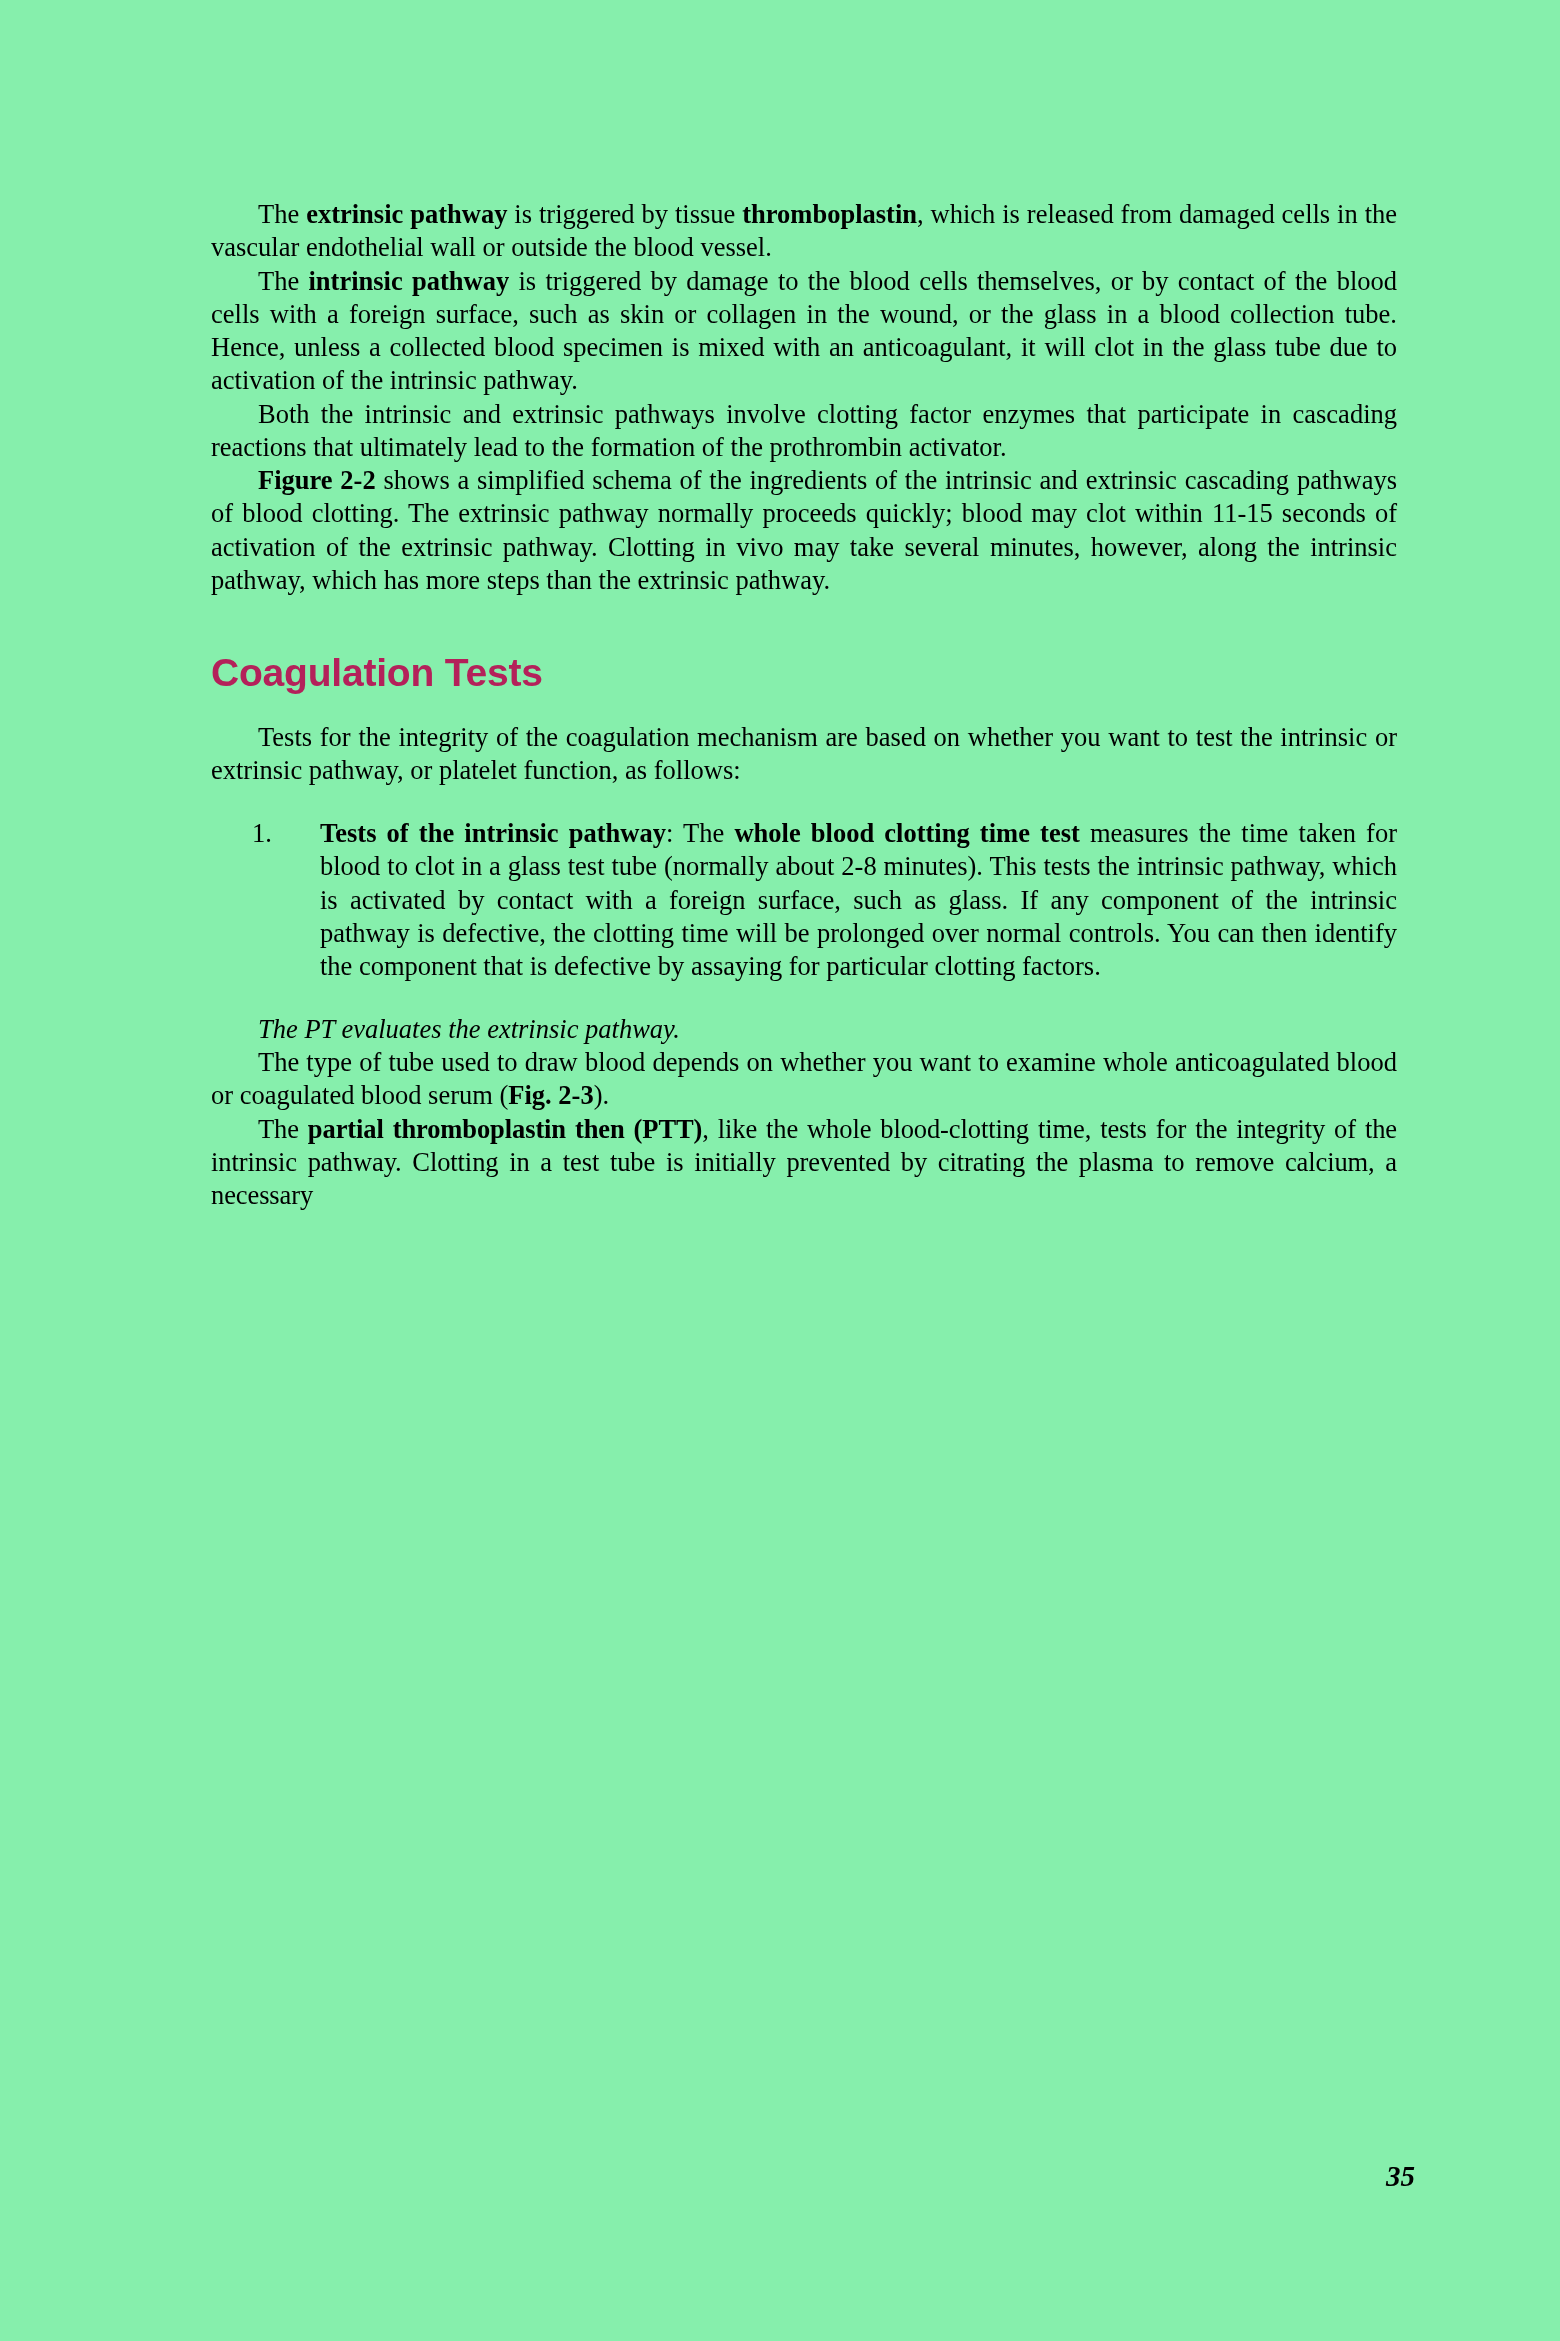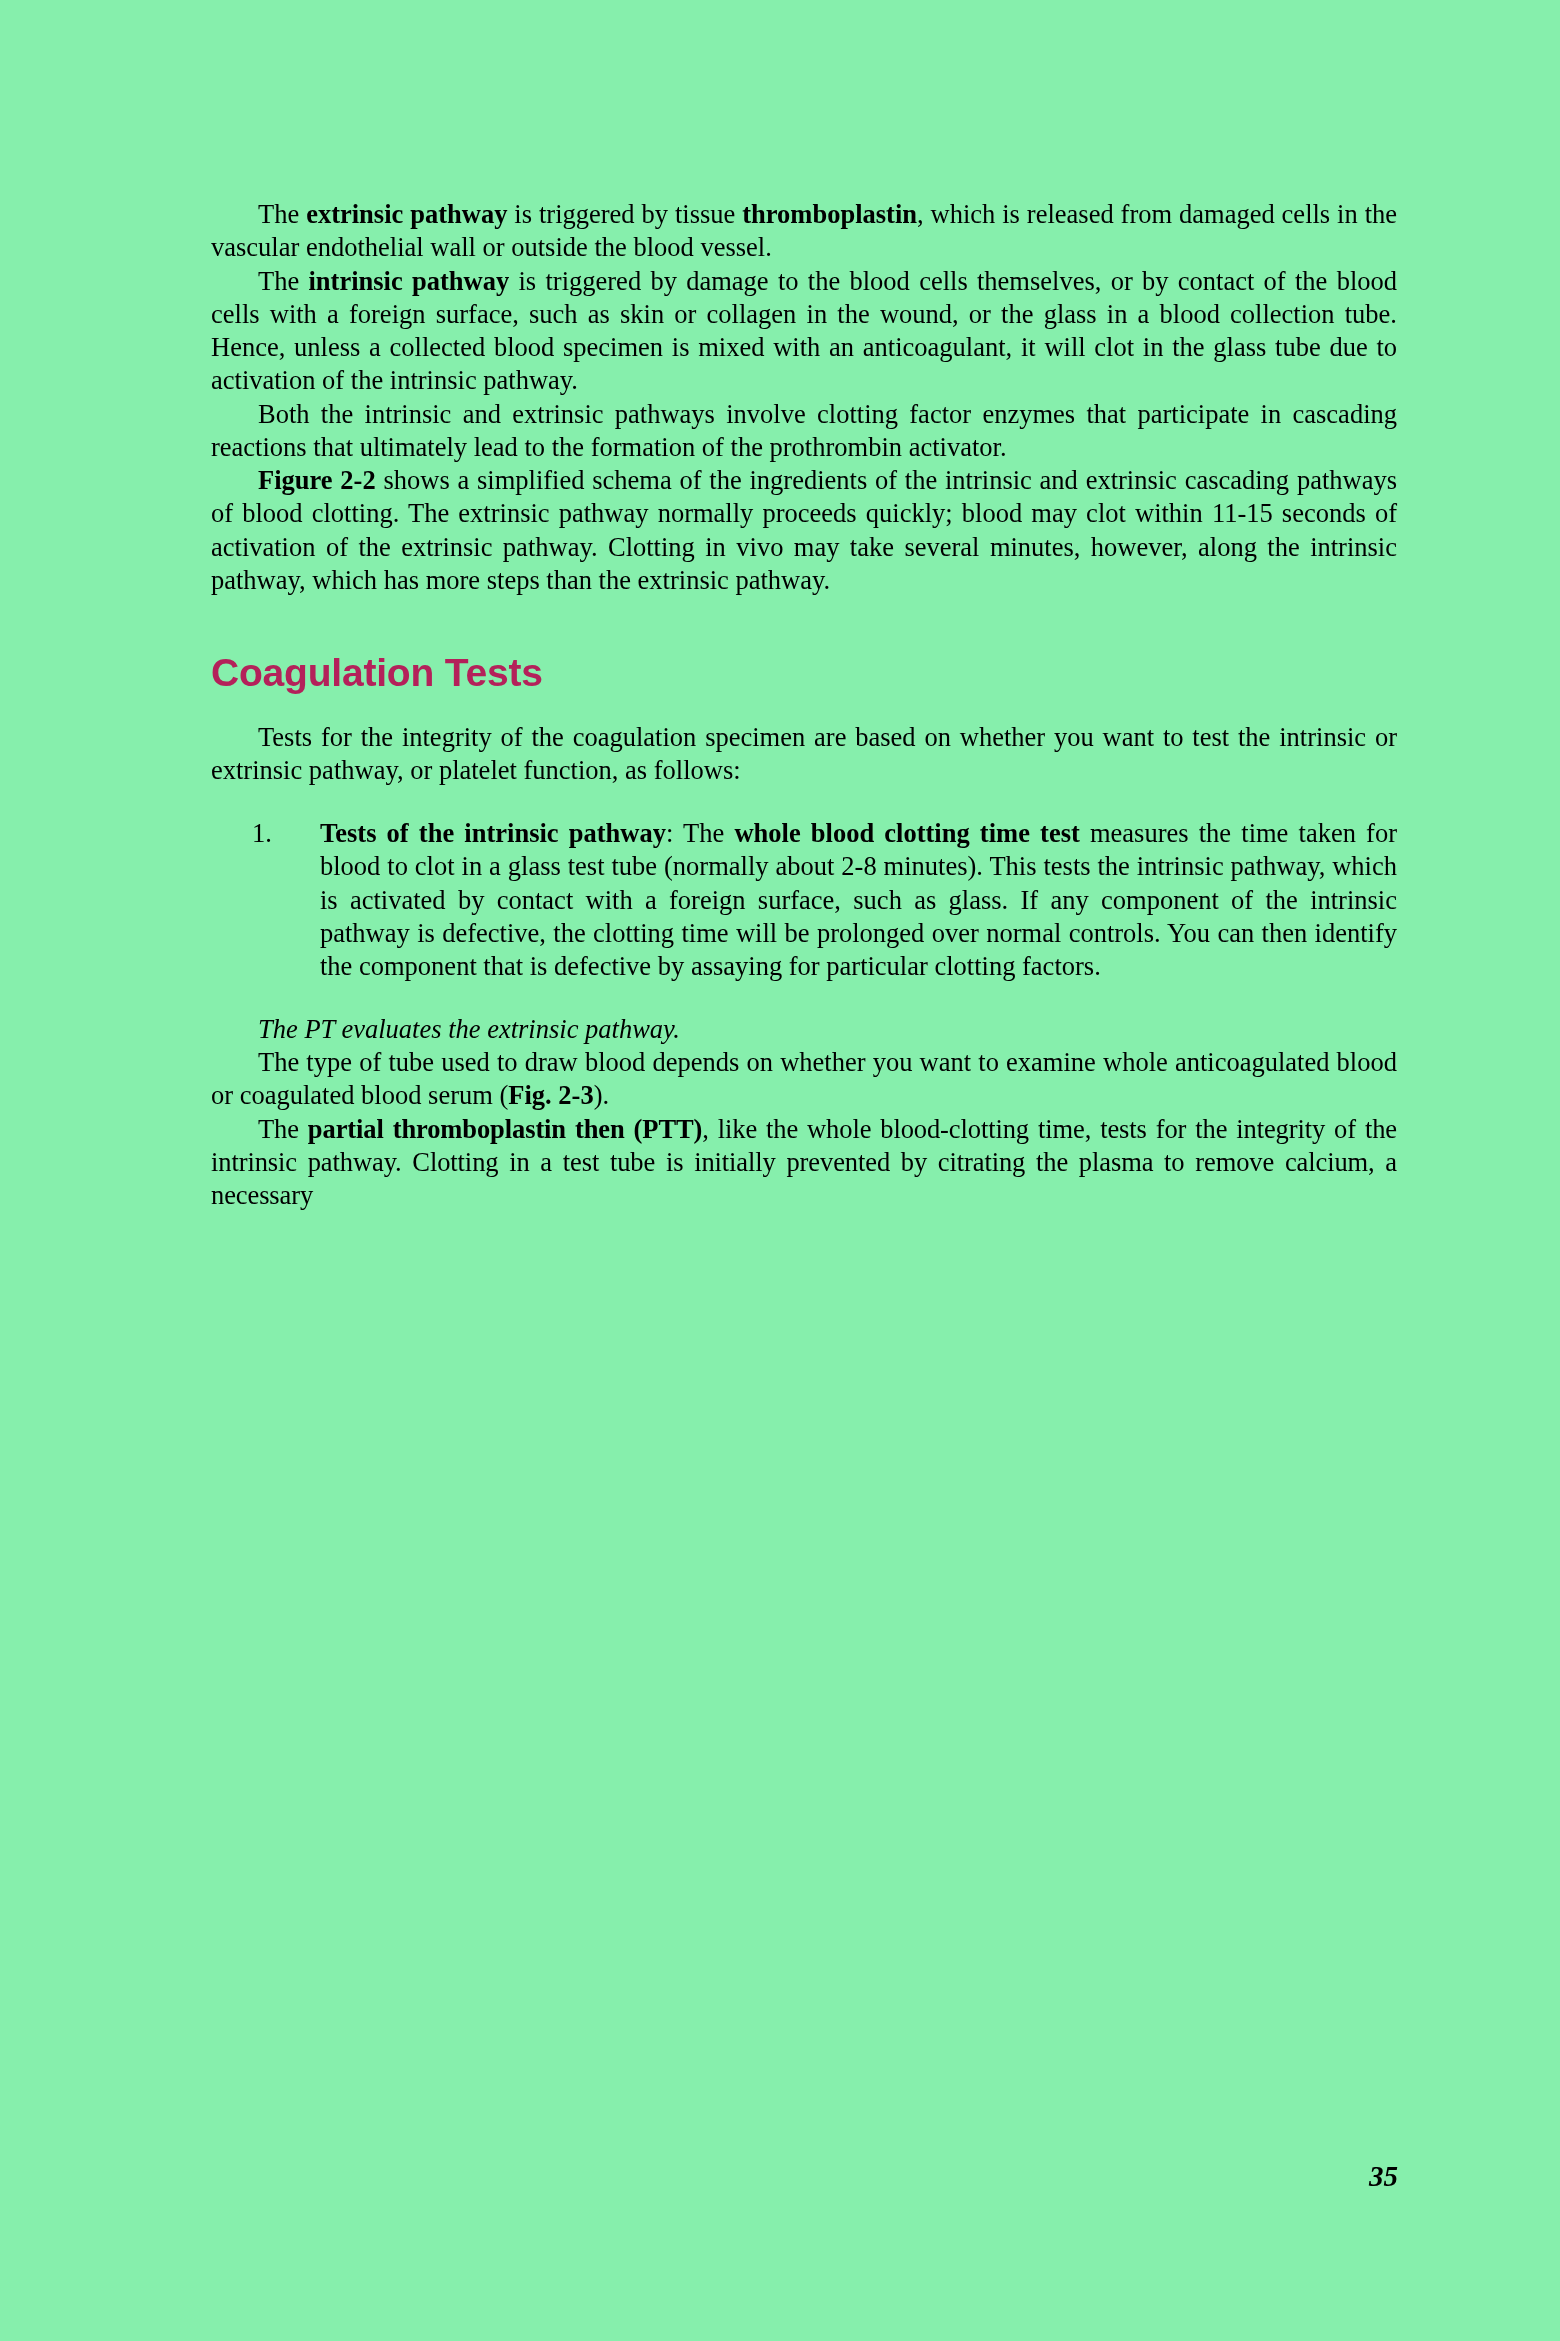--- a/index.html
+++ b/index.html
@@ -74,21 +74,21 @@
 
   .tight {
     font-size: 26.5px;
     line-height: 1.255;
     text-align: justify;
     letter-spacing: -0.1px;
   }
 
   .page-number {
     position: absolute;
-    right: 163px;
+    right: 146px;
     bottom: 149px;
     font-family: "Liberation Serif", serif;
     font-style: italic;
     font-weight: bold;
     font-size: 29px;
     color: #000000;
   }
 </style>
 </head>
 <body>
@@ -101,21 +101,21 @@
     <p class="body"><span>The </span><span class="b">intrinsic pathway</span><span> is triggered by damage to the blood cells themselves, or by contact of the blood cells with a foreign surface, such as skin or collagen in the wound, or the glass in a blood collection tube. Hence, unless a collected blood specimen is mixed with an anticoagulant, it will clot in the glass tube due to activation of the intrinsic pathway.</span></p>
 
     <p class="body">Both the intrinsic and extrinsic pathways involve clotting factor enzymes that participate in cascading reactions that ultimately lead to the formation of the prothrombin activator.</p>
 
     <p class="body"><span class="b">Figure 2-2</span><span> shows a simplified schema of the ingredients of the intrinsic and extrinsic cascading pathways of blood clotting. The extrinsic pathway normally proceeds quickly; blood may clot within 11-15 seconds of activation of the extrinsic pathway. Clotting in vivo may take several minutes, however, along the intrinsic pathway, which has more steps than the extrinsic pathway.</span></p>
 
     <div class="gap-before-heading"></div>
     <h2 class="section-heading">Coagulation Tests</h2>
     <div class="gap-after-heading"></div>
 
-    <p class="body">Tests for the integrity of the coagulation specimen are based on whether you want to test the intrinsic or extrinsic pathway, or platelet function, as follows:</p>
+    <p class="body">Tests for the integrity of the coagulation mechanism are based on whether you want to test the intrinsic or extrinsic pathway, or platelet function, as follows:</p>
 
     <div class="gap-list-before"></div>
     <ol class="list">
       <li>
         <span class="li-num">1.</span>
         <span class="li-inner" style="display:block;"><span class="b">Tests of the intrinsic pathway</span><span>: The </span><span class="b">whole blood clotting time test</span><span> measures the time taken for blood to clot in a glass test tube (normally about 2-8 minutes). This tests the intrinsic pathway, which is activated by contact with a foreign surface, such as glass. If any component of the intrinsic pathway is defective, the clotting time will be prolonged over normal controls. You can then identify the component that is defective by assaying for particular clotting factors.</span></span>
       </li>
     </ol>
     <div class="gap-list-after"></div>
 

